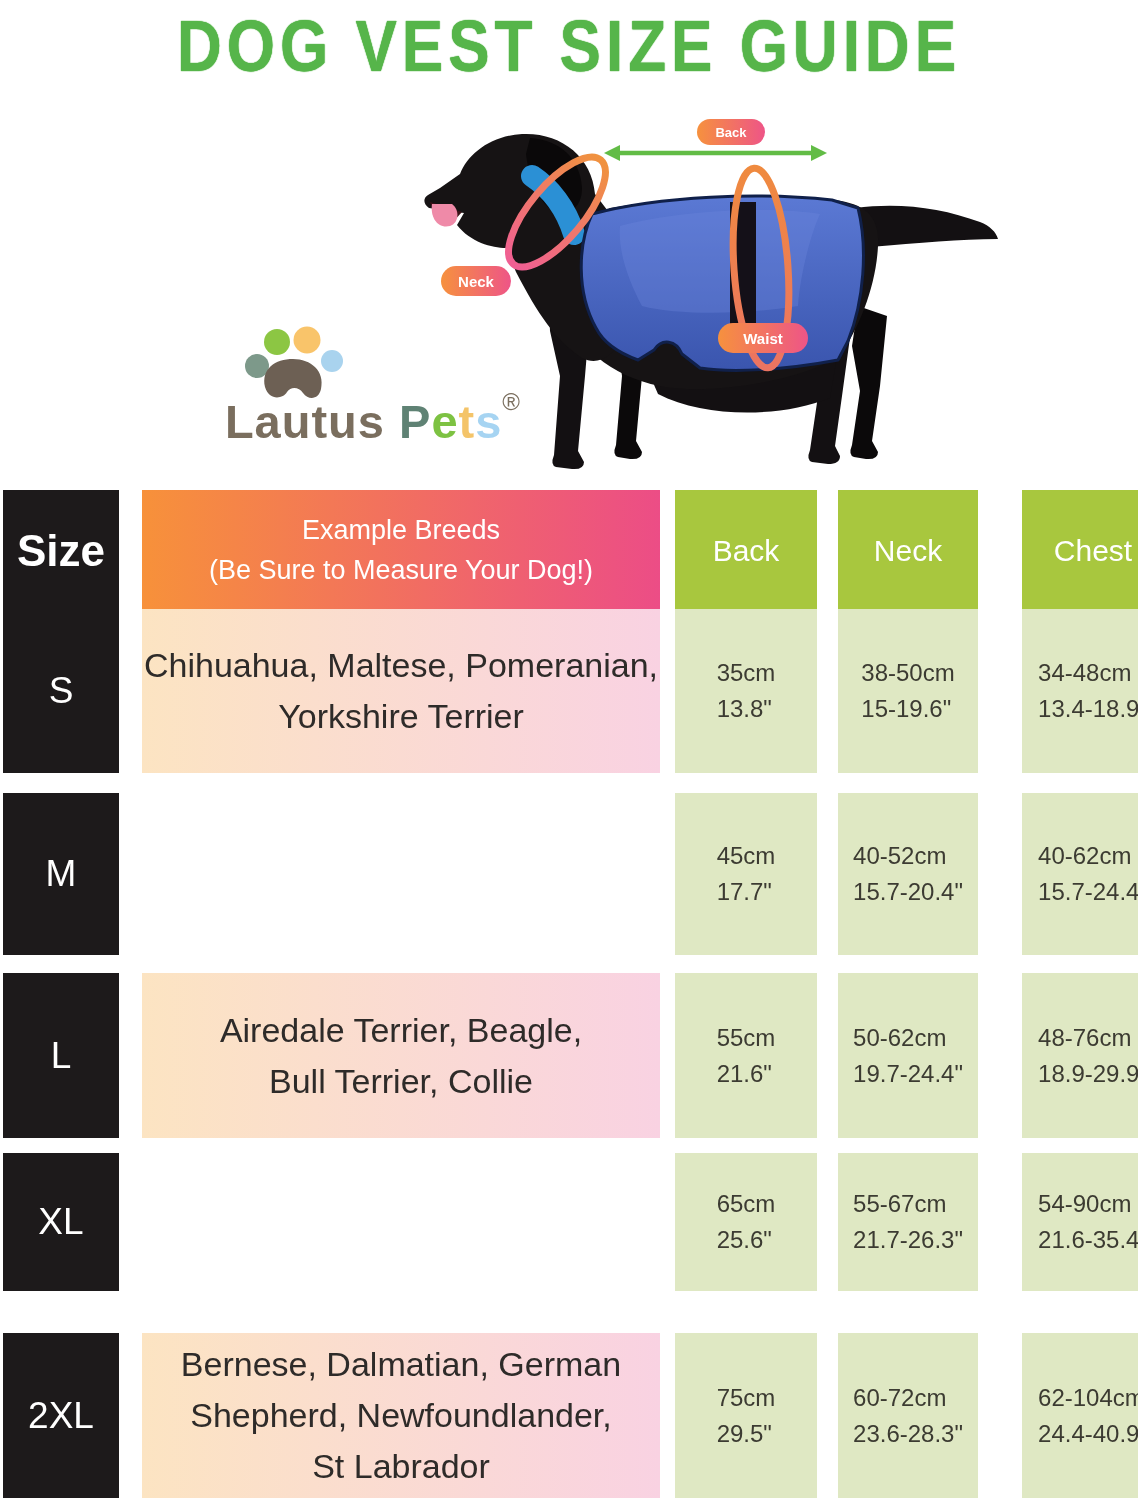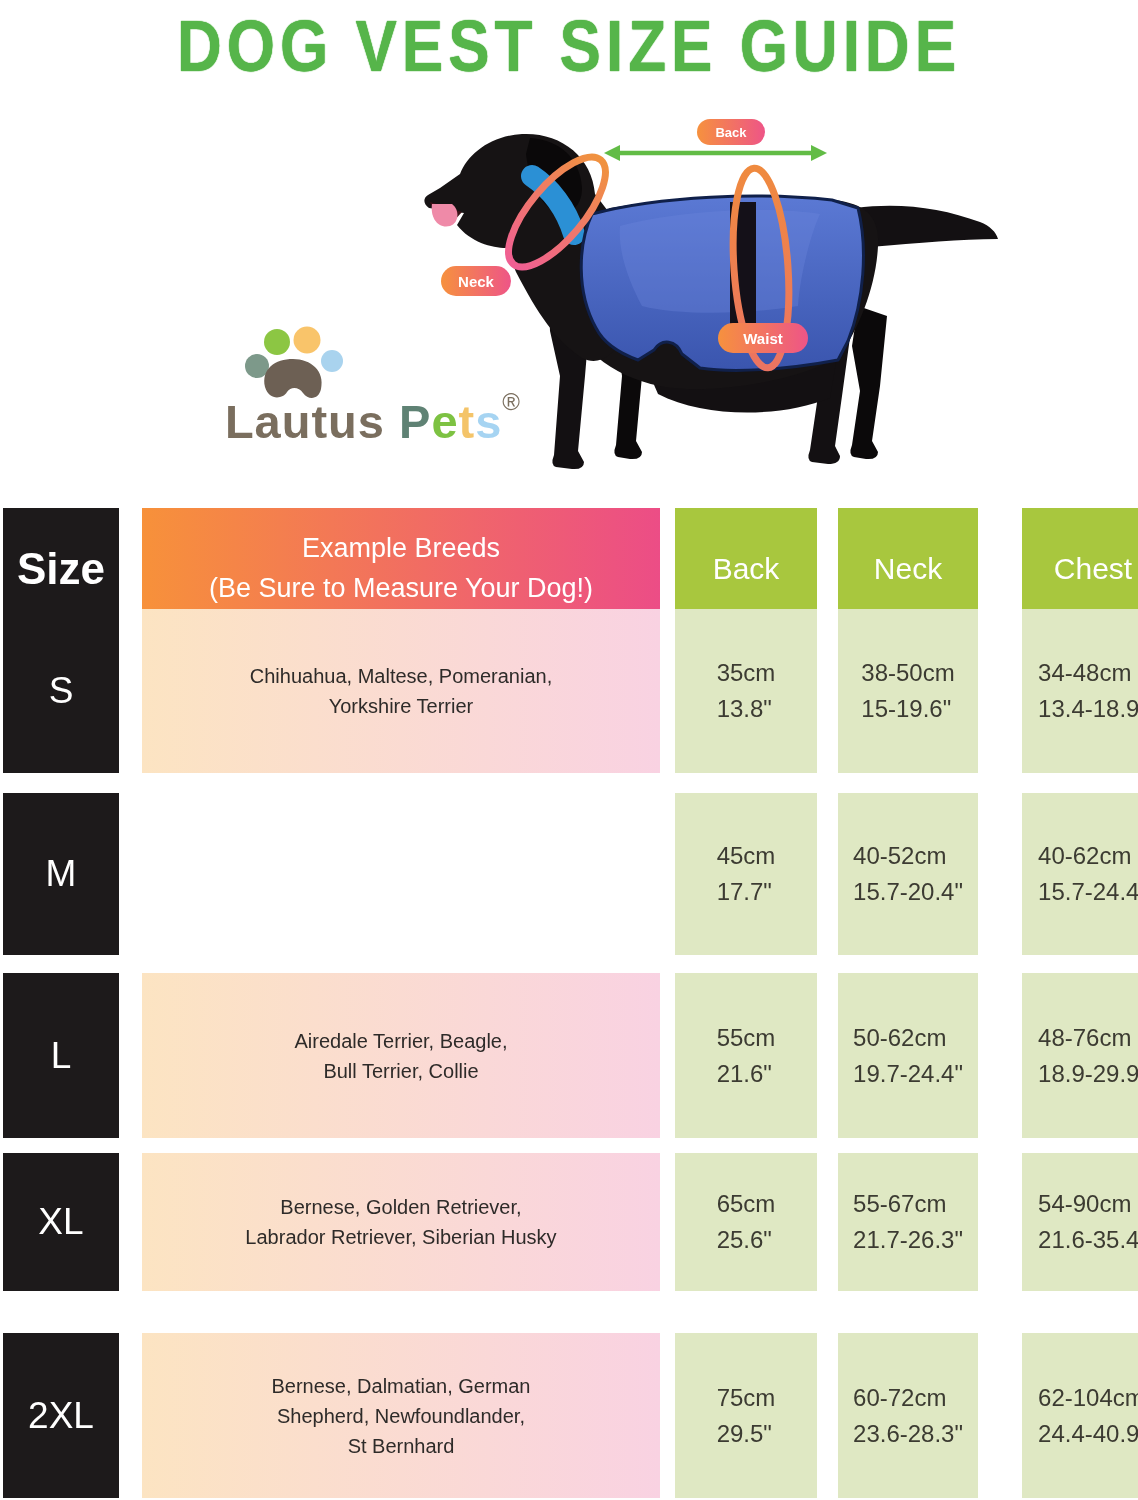--- a/index.html
+++ b/index.html
@@ -29,21 +29,21 @@
   .logo-paw{ position:absolute; left:243px; top:323px; width:110px; height:85px; }
   .logo-text{
     position:absolute; left:120px; top:388px; width:400px; text-align:right;
     font-size:47px; font-weight:bold; letter-spacing:1px; white-space:nowrap;
   }
   .logo-word1{ color:#7a6e5e; }
   .l-p{ color:#5f8274; } .l-e{ color:#7dc242; } .l-t{ color:#f4c469; } .l-s{ color:#a6d4f2; }
   .reg-mark{ color:#7a6e5e; font-size:24px; vertical-align:28px; font-weight:normal; letter-spacing:0;}
   
   .t-row{ position:absolute; left:0; width:1138px; }
-  .row-header{ top:490px; height:121px;margin-top:18px; }
+  .row-header{ top:490px; height:121px; }
   .row-0{ top:609px;  height:164px; }
   .row-1{ top:793px;  height:162px; }
   .row-2{ top:973px;  height:165px; }
   .row-3{ top:1153px; height:138px; }
   .row-4{ top:1333px; height:165px; }
   .cell{
     position:absolute; top:0; height:100%;
     display:flex; align-items:center; justify-content:center;
   }
   .col-size  { left:3px;   width:116px; }
@@ -56,21 +56,21 @@
   .size-letter{ font-size:37px; font-weight:500; }
   .cell-breeds-header{
     background:linear-gradient(90deg,#f7913a,#ec4d86); color:#ffffff;
     font-size:27px; font-weight:500; text-align:center; white-space:pre-line; line-height:1.45;
   }
   .cell-green-header{
     background:#a8c73e; color:#ffffff; font-size:30px; font-weight:500;
   }
   .cell-breeds-data{
     background:linear-gradient(90deg,#fce4c2,#f9d2e2); color:#2e2b29;
-    font-size:20px; text-align:center; white-space:pre-line; line-height:1.5;
+    font-size:34px; text-align:center; white-space:pre-line; line-height:1.5;
   }
   .cell-measure{ background:#dfe8c3; color:#3c3b32; }
   .measure-inner{ text-align:left; white-space:pre-line; font-size:24px; line-height:1.5; }
 </style>
 </head>
 <body>
 
 <div class="canvas">
 
   <div class="page-title">DOG VEST SIZE GUIDE</div>
@@ -216,43 +216,41 @@
     <div class="cell col-chest cell-measure">
       <div class="measure-inner">48-76cm
 18.9-29.9"</div>
     </div>
   </div>
 
   <div class="t-row row-3">
     <div class="cell col-size cell-black">
       <span class="size-letter">XL</span>
     </div>
-    <div class="cell col-breeds cell-breeds-data">Bernese, Golden Retriever,
-Labrador Retriever, Siberian Husky</div>
     <div class="cell col-back cell-measure">
       <div class="measure-inner">65cm
 25.6"</div>
     </div>
     <div class="cell col-neck cell-measure">
       <div class="measure-inner">55-67cm
 21.7-26.3"</div>
     </div>
     <div class="cell col-chest cell-measure">
       <div class="measure-inner">54-90cm
 21.6-35.4"</div>
     </div>
   </div>
 
   <div class="t-row row-4">
     <div class="cell col-size cell-black">
       <span class="size-letter">2XL</span>
     </div>
     <div class="cell col-breeds cell-breeds-data">Bernese, Dalmatian, German
 Shepherd, Newfoundlander,
-St Bernhard</div>
+St Labrador</div>
     <div class="cell col-back cell-measure">
       <div class="measure-inner">75cm
 29.5"</div>
     </div>
     <div class="cell col-neck cell-measure">
       <div class="measure-inner">60-72cm
 23.6-28.3"</div>
     </div>
     <div class="cell col-chest cell-measure">
       <div class="measure-inner">62-104cm

